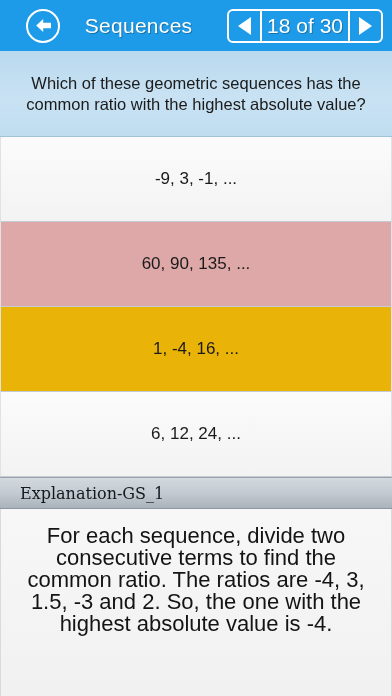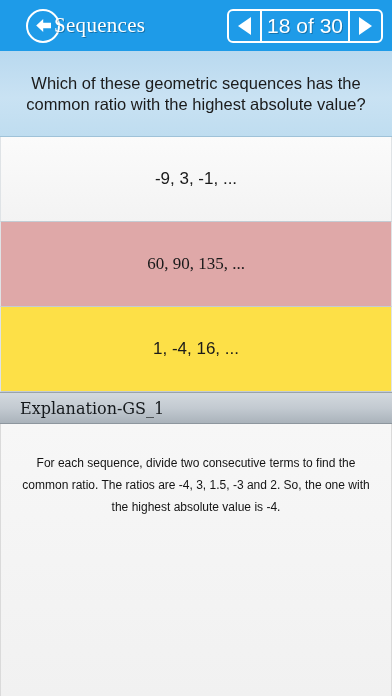--- a/index.html
+++ b/index.html
@@ -43,22 +43,23 @@
     align-items: center;
     justify-content: center;
     box-sizing: border-box;
     cursor: pointer;
     flex: 0 0 auto;
   }
   .back-btn svg { display: block; }
 
   .title {
     flex: 1 1 auto;
+    text-align: center;
     color: #ffffff;
-    font-family: Liberation Serif, serif;
+    font-family: Liberation Sans, sans-serif;
     font-size: 21px;
     letter-spacing: .3px;
     text-shadow: 1px 1px 0 rgba(0,0,0,.28);
     margin-left: -6px;
     margin-right: 4px;
     white-space: nowrap;
   }
 
   .pager {
     display: flex;
@@ -134,46 +135,46 @@
     border-bottom: 1px solid #c3ccd4;
     border-left: 1px solid #dfe3e6;
     border-right: 1px solid #dfe3e6;
     cursor: pointer;
     position: relative;
   }
   .option.neutral {
     background:
       linear-gradient(to bottom, #fbfbfb 0%, #f3f3f3 100%);
   }
-  .option.wrong  { background: #dfa8a8; font-family: Liberation Serif, serif; }
-  .option.correct{ background: #fde047; }
+  .option.wrong  { background: #dfa8a8; }
+  .option.correct{ background: #eab308; }
 
   
   .exp-bar {
     flex: 0 0 32px;
     background: linear-gradient(to bottom, #d3d9de 0%, #c3cad1 50%, #aab3bb 100%);
     border-top: 1px solid #9aa3ab;
     border-bottom: 1px solid #8d969e;
     display: flex;
     align-items: center;
     padding-left: 20px;
     box-sizing: border-box;
     font-family: "DejaVu Serif", "Liberation Serif", serif;
     font-size: 16px;
     color: #15191c;
   }
   .exp-body {
     flex: 1 1 auto;
     background: linear-gradient(to bottom, #f7f7f7 0%, #f1f1f1 100%);
     border-left: 1px solid #dadada;
     border-right: 1px solid #dadada;
-    padding: 28px 14px 6px 14px;
+    padding: 16px 14px 6px 14px;
     box-sizing: border-box;
     text-align: center;
-    font-size: 12px;
+    font-size: 22px;
     line-height: 22px;
     color: #141414;
     overflow: hidden;
   }
 </style>
 </head>
 <body>
 
 <div class="app">
 
@@ -196,18 +197,19 @@
       </div>
     </div>
   </div>
 
   <div class="question">Which of these geometric sequences has the common ratio with the highest absolute value?</div>
 
   <div class="options">
     <div class="option neutral">-9, 3, -1, ...</div>
     <div class="option wrong">60, 90, 135, ...</div>
     <div class="option correct">1, -4, 16, ...</div>
+    <div class="option neutral">6, 12, 24, ...</div>
   </div>
 
   <div class="exp-bar">Explanation-GS_1</div>
   <div class="exp-body">For each sequence, divide two consecutive terms to find the common ratio. The ratios are -4, 3, 1.5, -3 and 2. So, the one with the highest absolute value is -4.</div>
 
 </div>
 
 </body></html>

